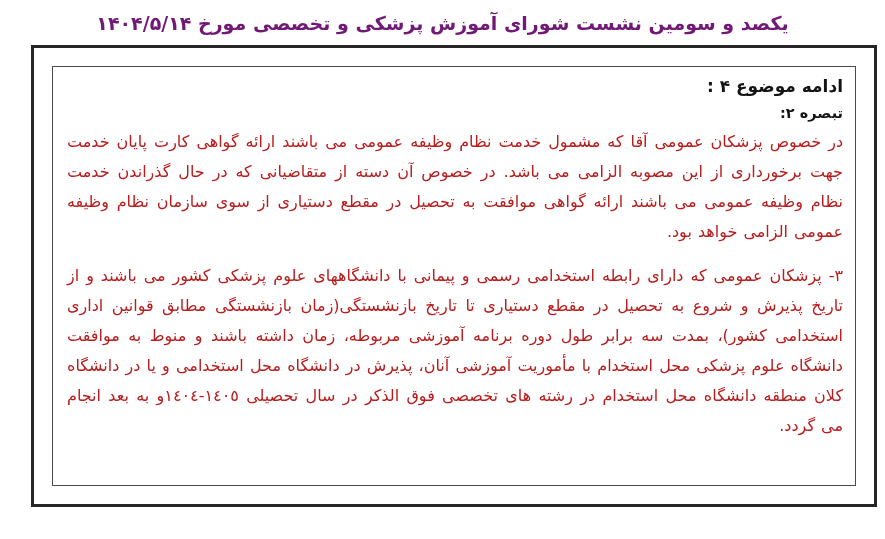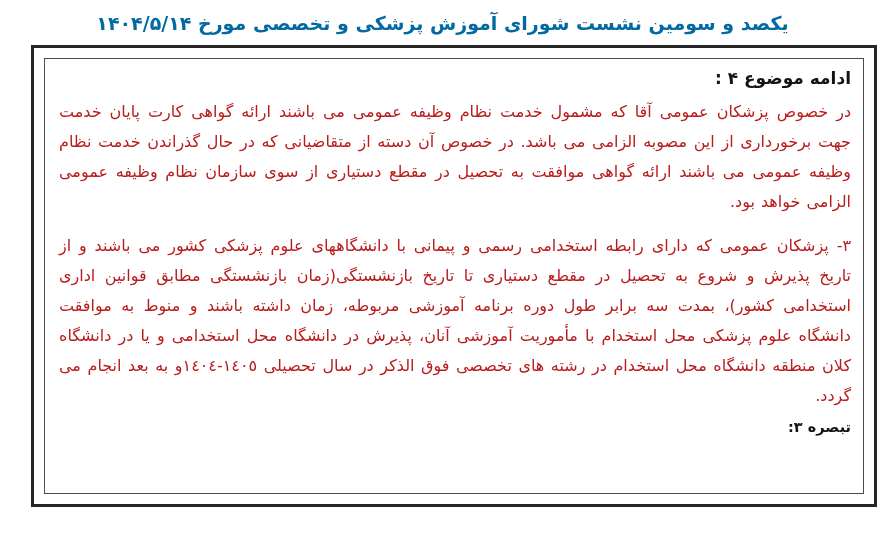--- a/index.html
+++ b/index.html
@@ -10,28 +10,28 @@
     height: 539px;
     background: #ffffff;
     font-family: "DejaVu Sans", sans-serif;
     direction: rtl;
   }
   .doc-title {
     padding-top: 12px;
     text-align: center;
     font-size: 19px;
     font-weight: 700;
-    color: #0369a1;
+    color: #701a75;
     letter-spacing: 0;
   }
   .frame-outer {
     margin: 11px 8px 0 31px;
     height: 462px;
     border: 3px solid #262626;
-    padding: 10px;
+    padding: 18px;
     background: #ffffff;
     overflow: hidden;
   }
   .frame-inner {
     height: 100%;
     border: 1px solid #4a4a4a;
     padding: 7px 12px 10px 14px;
     overflow: hidden;
   }
   .section-heading {
@@ -63,22 +63,22 @@
 </head>
 <body>
 
 <div class="doc-title">یکصد و سومین نشست شورای آموزش پزشکی و تخصصی مورخ ۱۴۰۴/۵/۱۴</div>
 
 <div class="frame-outer">
   <div class="frame-inner">
 
     <div class="section-heading">ادامه موضوع ۴ :</div>
 
+    <div class="sub-heading">تبصره ۲:</div>
 
     <p class="para">در خصوص پزشکان عمومی آقا که مشمول خدمت نظام وظیفه عمومی می باشند ارائه گواهی کارت پایان خدمت جهت برخورداری از این مصوبه الزامی می باشد. در خصوص آن دسته از متقاضیانی که در حال گذراندن خدمت نظام وظیفه عمومی می باشند ارائه گواهی موافقت به تحصیل در مقطع دستیاری از سوی سازمان نظام وظیفه عمومی الزامی خواهد بود.</p>
 
     <p class="para item3">۳- پزشکان عمومی که دارای رابطه استخدامی رسمی و پیمانی با دانشگاههای علوم پزشکی کشور می باشند و از تاریخ پذیرش و شروع به تحصیل در مقطع دستیاری تا تاریخ بازنشستگی(زمان بازنشستگی مطابق قوانین اداری استخدامی کشور)، بمدت سه برابر طول دوره برنامه آموزشی مربوطه، زمان داشته باشند و منوط به موافقت دانشگاه علوم پزشکی محل استخدام با مأموریت آموزشی آنان، پذیرش در دانشگاه محل استخدامی و یا در دانشگاه کلان منطقه دانشگاه محل استخدام در رشته های تخصصی فوق الذکر در سال تحصیلی ١٤٠٥-١٤٠٤و به بعد انجام می گردد.</p>
 
-    <div class="sub-heading">تبصره ۳:</div>
 
 
   </div>
 </div>
 
 </body></html>

